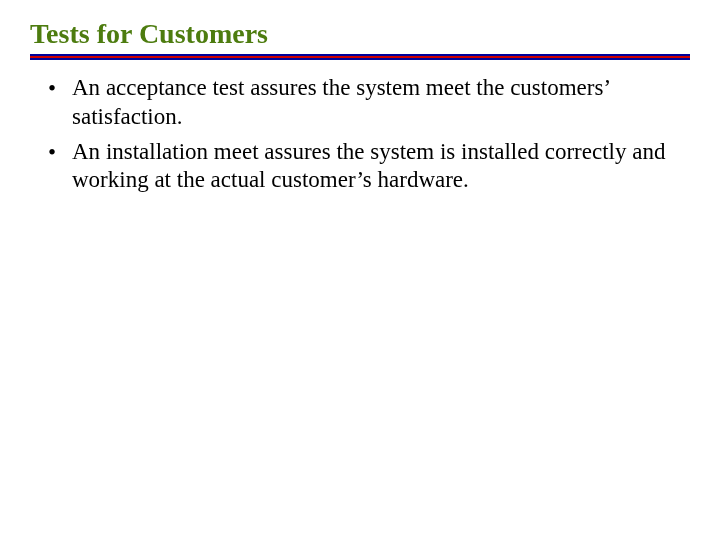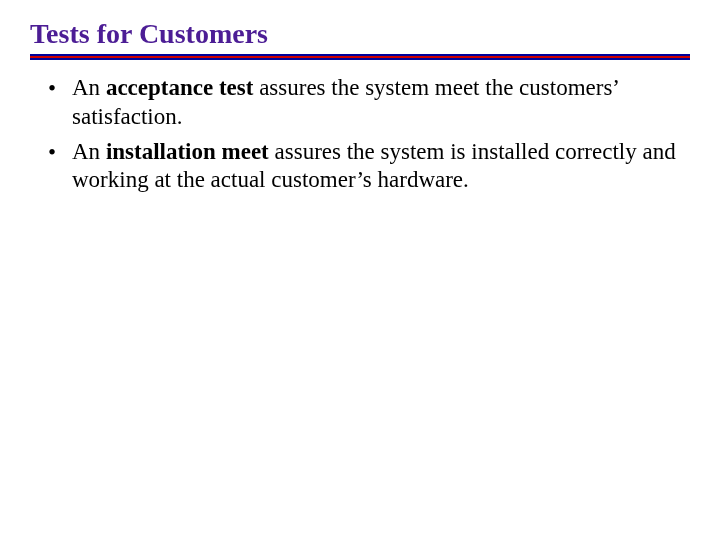--- a/index.html
+++ b/index.html
@@ -10,21 +10,21 @@
     body {
       width: 720px;
       height: 540px;
       background: #ffffff;
       font-family: "Times New Roman", Times, serif;
       padding: 18px 30px;
     }
     .title {
       font-size: 28px;
       font-weight: bold;
-      color: #4c1d95;
+      color: #4d7c0f;
       margin-bottom: 4px;
     }
     .divider {
       width: 100%;
       height: 6px;
       position: relative;
       margin-bottom: 14px;
     }
     .divider .line-blue-top {
       position: absolute;
@@ -63,21 +63,21 @@
     }
     .bullet-marker {
       flex-shrink: 0;
       width: 24px;
       padding-top: 1px;
     }
     .bullet-text {
       flex: 1;
     }
     .bullet-text .bold {
-      font-weight: bold;
+      font-weight: normal;
     }
   </style>
 </head>
 <body>
 
 <div class="title">Tests for Customers</div>
 
 <div class="divider">
   <div class="line-blue-top"></div>
   <div class="line-red"></div>

